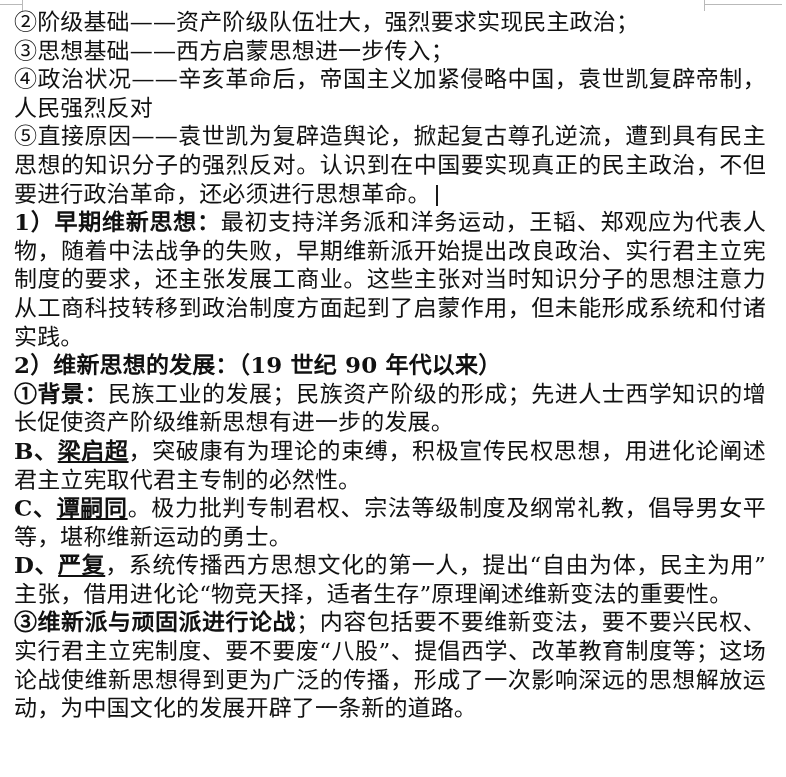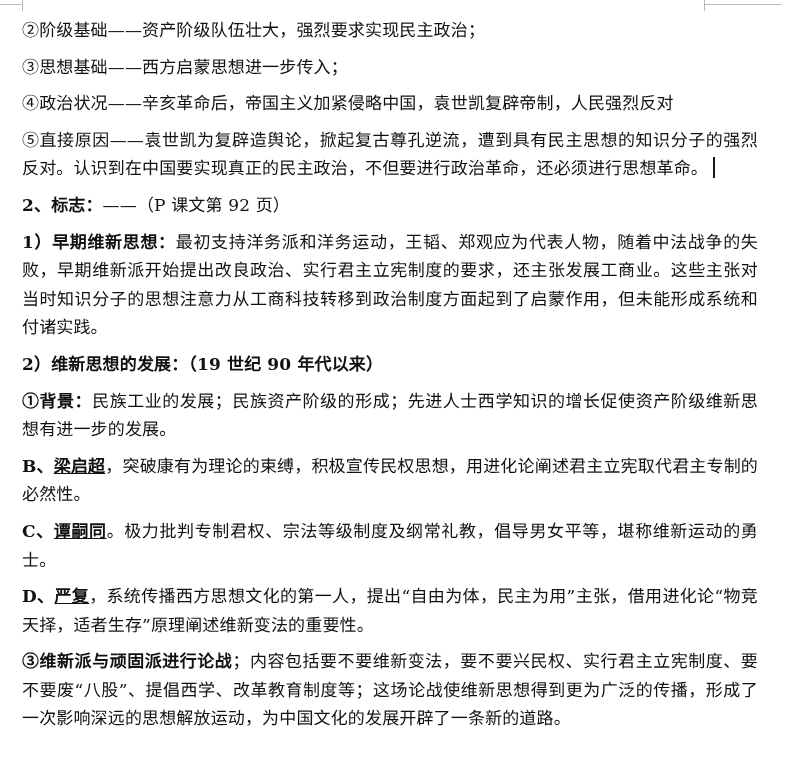--- a/index.html
+++ b/index.html
@@ -46,23 +46,23 @@
 
   
   .doc {
     position: absolute;
     left: 14px;
     top: 8px;
     width: 752px;
   }
 
   .para {
-    margin: 8px;
+    margin: 0;
     padding: 0;
-    font-size: 17px;
+    font-size: 23px;
     line-height: 28.6px;
     letter-spacing: 0.15px;
     text-align: justify;
     text-justify: inter-ideograph;
   }
 
   b, .b { font-weight: 700; }
   .u  { text-decoration: underline; font-weight: 700; }
 
   
@@ -90,21 +90,20 @@
 <div class="doc">
 
   <p class="para"><span>②阶级基础——资产阶级队伍壮大，强烈要求实现民主政治；</span></p>
 
   <p class="para"><span>③思想基础——西方启蒙思想进一步传入；</span></p>
 
   <p class="para"><span>④政治状况——辛亥革命后，帝国主义加紧侵略中国，袁世凯复辟帝制，人民强烈反对</span></p>
 
   <p class="para"><span>⑤直接原因——袁世凯为复辟造舆论，掀起复古尊孔逆流，遭到具有民主思想的知识分子的强烈反对。认识到在中国要实现真正的民主政治，不但要进行政治革命，还必须进行思想革命。</span><span class="caret"></span></p>
 
-  <p class="para"><b>2、标志：</b><span>——</span><span>（P 课文第 92 页）</span></p>
 
 
 
   <p class="para"><b>1）早期维新思想：</b><span>最初支持洋务派和洋务运动，王韬、郑观应为代表人物，随着中法战争的失败，早期维新派开始提出改良政治、实行君主立宪制度的要求，还主张发展工商业。这些主张对当时知识分子的思想注意力从工商科技转移到政治制度方面起到了启蒙作用，但未能形成系统和付诸实践。</span></p>
 
   <p class="para"><b>2）维新思想的发展：（19 世纪 90 年代以来）</b></p>
 
   <p class="para"><b>①背景：</b><span>民族工业的发展；民族资产阶级的形成；先进人士西学知识的增长促使资产阶级维新思想有进一步的发展。</span></p>
 
 

